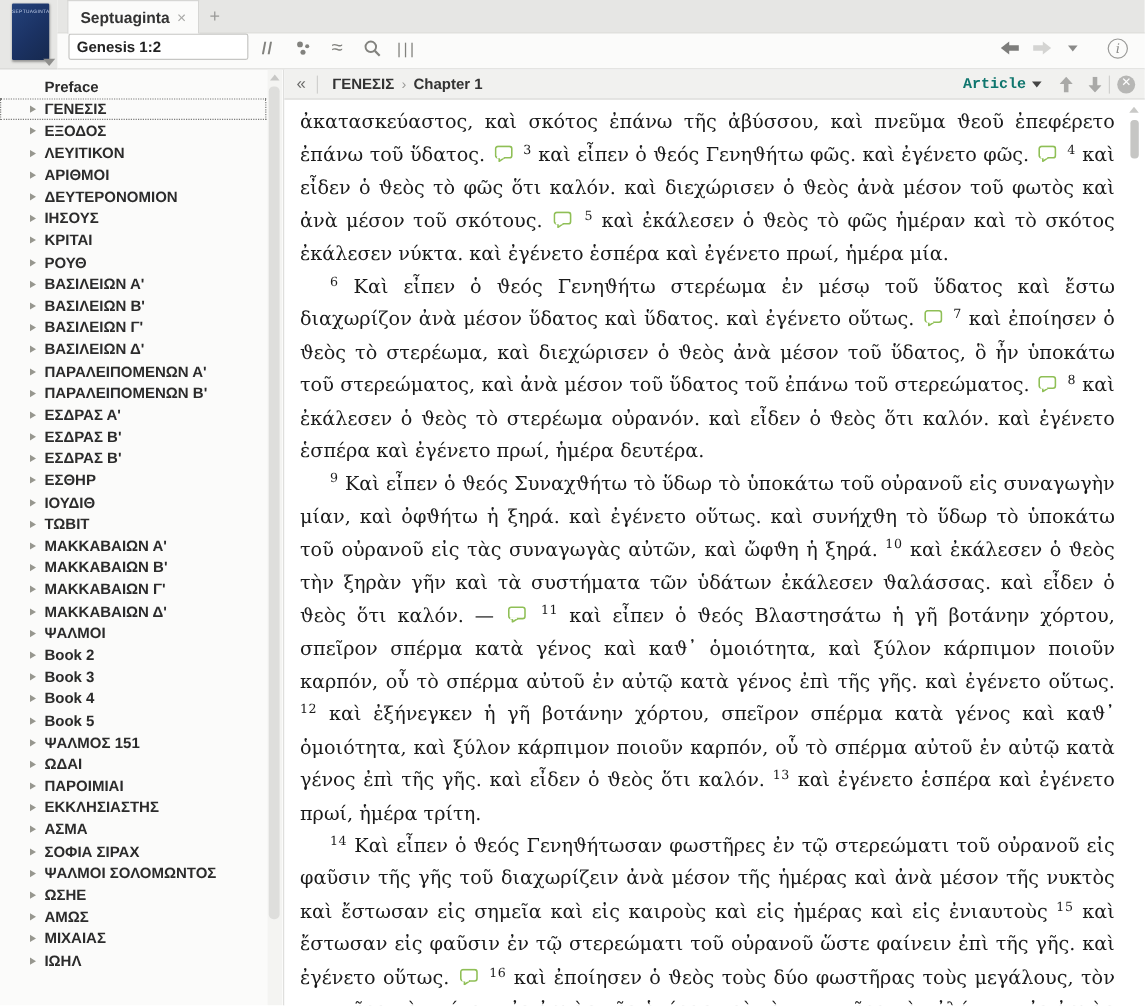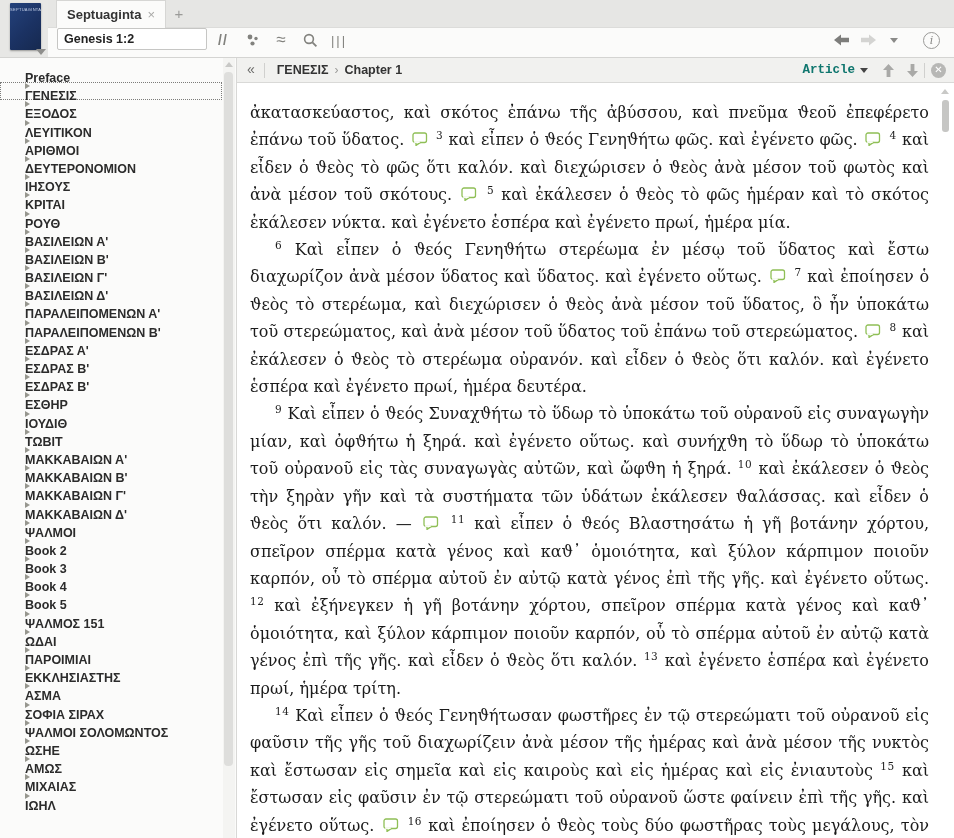--- a/index.html
+++ b/index.html
@@ -49,22 +49,22 @@
     font-family:"DejaVu Serif",serif; font-style:italic; font-size:11px; color:#8a8a88;
     margin-left:16px; margin-right:4px; }
 
   
   .main { position:absolute; top:58px; left:0; right:0; bottom:0; display:flex; }
 
   
   .sidebar { position:relative; width:237px; background:#fbfbfa; overflow:hidden;
     border-right:1px solid #d8d8d6; }
   .sb-list { position:absolute; top:6px; left:0; right:14px; }
-  .sb-item { display:flex; align-items:flex-start; height:18.2px; padding-left:24px;
-    border:1px dotted transparent; cursor:default;flex-direction:column; }
+  .sb-item { display:flex; align-items:center; height:18.2px; padding-left:24px;
+    border:1px dotted transparent; cursor:default; }
   .sb-item.focused { border:1px dotted #7c7c7a; }
   .tri { width:0; height:0; border-left:5px solid #97978f;
     border-top:3.5px solid transparent; border-bottom:3.5px solid transparent;
     margin-right:7px; flex:0 0 auto; }
   .tri.spacer { border-left-color:transparent; }
   .sb-label { font-size:12.5px; font-weight:600; color:#2b2b2b; white-space:nowrap; }
   .sb-scroll { position:absolute; top:0; right:1px; width:12px; bottom:0; background:#f4f4f2; }
   .sb-scroll .up { position:absolute; top:4px; left:2px; width:0; height:0;
     border-left:4px solid transparent; border-right:4px solid transparent;
     border-bottom:5px solid #c8c8c6; }
@@ -88,21 +88,21 @@
     border-right:4px solid transparent; border-top:5px solid #444; margin-left:5px; }
   .updown { display:flex; align-items:center; }
   .ud-btn { width:24px; height:20px; display:flex; align-items:center; justify-content:center; }
   .close-circle { width:15px; height:15px; border-radius:50%; background:#b7b7b5;
     color:#fff; font-size:10px; font-weight:700; display:flex; align-items:center;
     justify-content:center; margin:0 8px 0 6px; line-height:1; }
 
   
   .text-pane { position:absolute; top:25px; left:0; right:0; bottom:0; overflow:hidden; }
   .bible-text { position:absolute; top:0; left:0; right:18px; bottom:0; overflow:hidden;
-    padding:16px 7px 0 13px; font-family:"DejaVu Serif","Liberation Serif",serif;
+    padding:5px 7px 0 13px; font-family:"DejaVu Serif","Liberation Serif",serif;
     font-size:16px; line-height:27.4px; color:#1b1b1b; text-align:justify; }
   .para { margin:0; }
   .para.indent { text-indent:25px; }
   .verse { font-size:10.5px; line-height:0; vertical-align:6px; letter-spacing:.5px; }
   .note-bubble { display:inline-block; width:17px; height:14px; vertical-align:-1px;
     margin:0 2px; text-indent:0; }
   .txt-scroll { position:absolute; top:0; right:0; width:17px; bottom:0; background:#fff; }
   .txt-scroll .up { position:absolute; top:6px; left:4px; width:0; height:0;
     border-left:4px solid transparent; border-right:4px solid transparent;
     border-bottom:5px solid #c9c9c7; }

